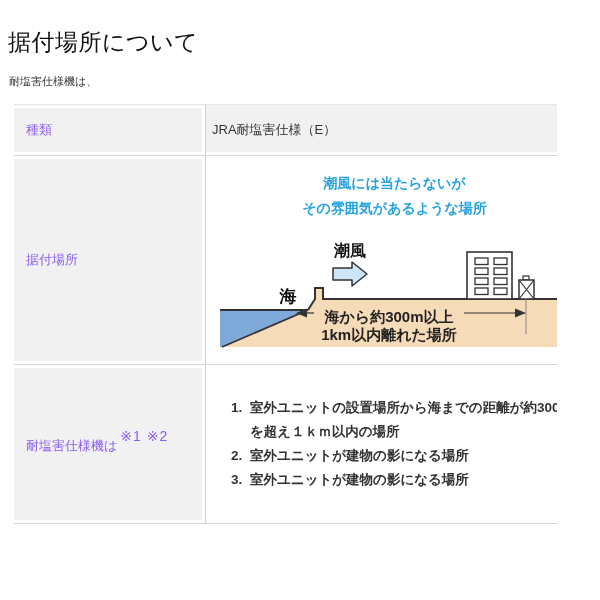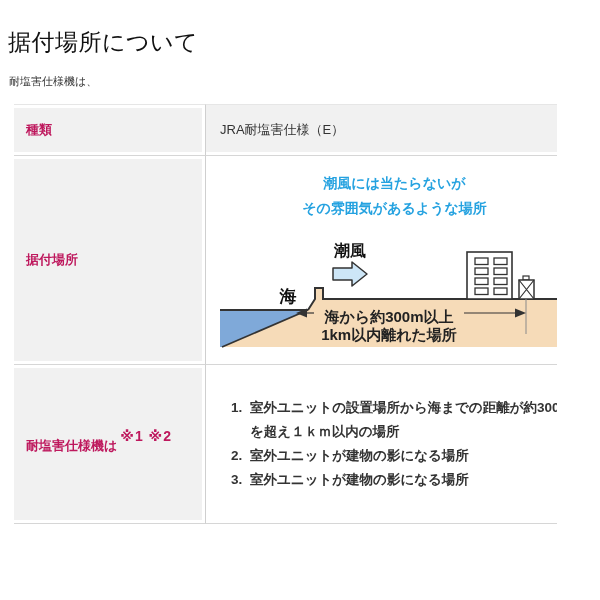--- a/index.html
+++ b/index.html
@@ -18,27 +18,27 @@
     margin:13px 0 0 14px;width:569px;
   }
   col.c-head{width:191px;}
   th,td{box-sizing:border-box;border-bottom:1px solid #d6d6d6;}
   tr.r1 th,tr.r1 td{border-top:1px solid #e6e6e6;height:52px;}
   tr.r2 th,tr.r2 td{height:209px;}
   tr.r3 th,tr.r3 td{height:159px;}
   th{
     background:#f1f1f1;background-clip:padding-box;
     box-shadow:inset 0 3px 0 #fff,inset 0 -3px 0 #fff,inset -3px 0 0 #fff;
-    font-weight:bold;text-align:left;vertical-align:middle;
-    padding:0 8px 0 12px;font-size:13px;color:#be185d;
+    font-weight:normal;text-align:left;vertical-align:middle;
+    padding:0 8px 0 12px;font-size:13px;color:#8b5cf6;
   }
   td{border-left:1px solid #cfcfcf;vertical-align:middle;font-size:13px;color:#333;}
   tr.r1 td{
     background:#f1f1f1;background-clip:padding-box;
-    box-shadow:inset 0 -3px 0 #fff;padding:0 8px 0 14px;
+    box-shadow:inset 0 -3px 0 #fff;padding:0 8px 0 6px;
   }
   sup.note{font-size:14px;position:relative;top:-4px;margin-left:3px;letter-spacing:1px;}
   td.diagram-cell{vertical-align:top;padding:15px 0 0 0;}
   .diagram-caption{
     text-align:center;font-size:14px;font-weight:bold;color:#25A2E0;line-height:25px;
   }
   svg.scene{display:block;margin:13px 0 0 14px;}
   td.criteria-cell{padding:0 10px 0 0;}
   ol.criteria{margin:0;padding-left:40px;font-size:13.5px;line-height:24px;color:#333;}
   ol.criteria li{padding-left:4px;font-weight:bold;}

